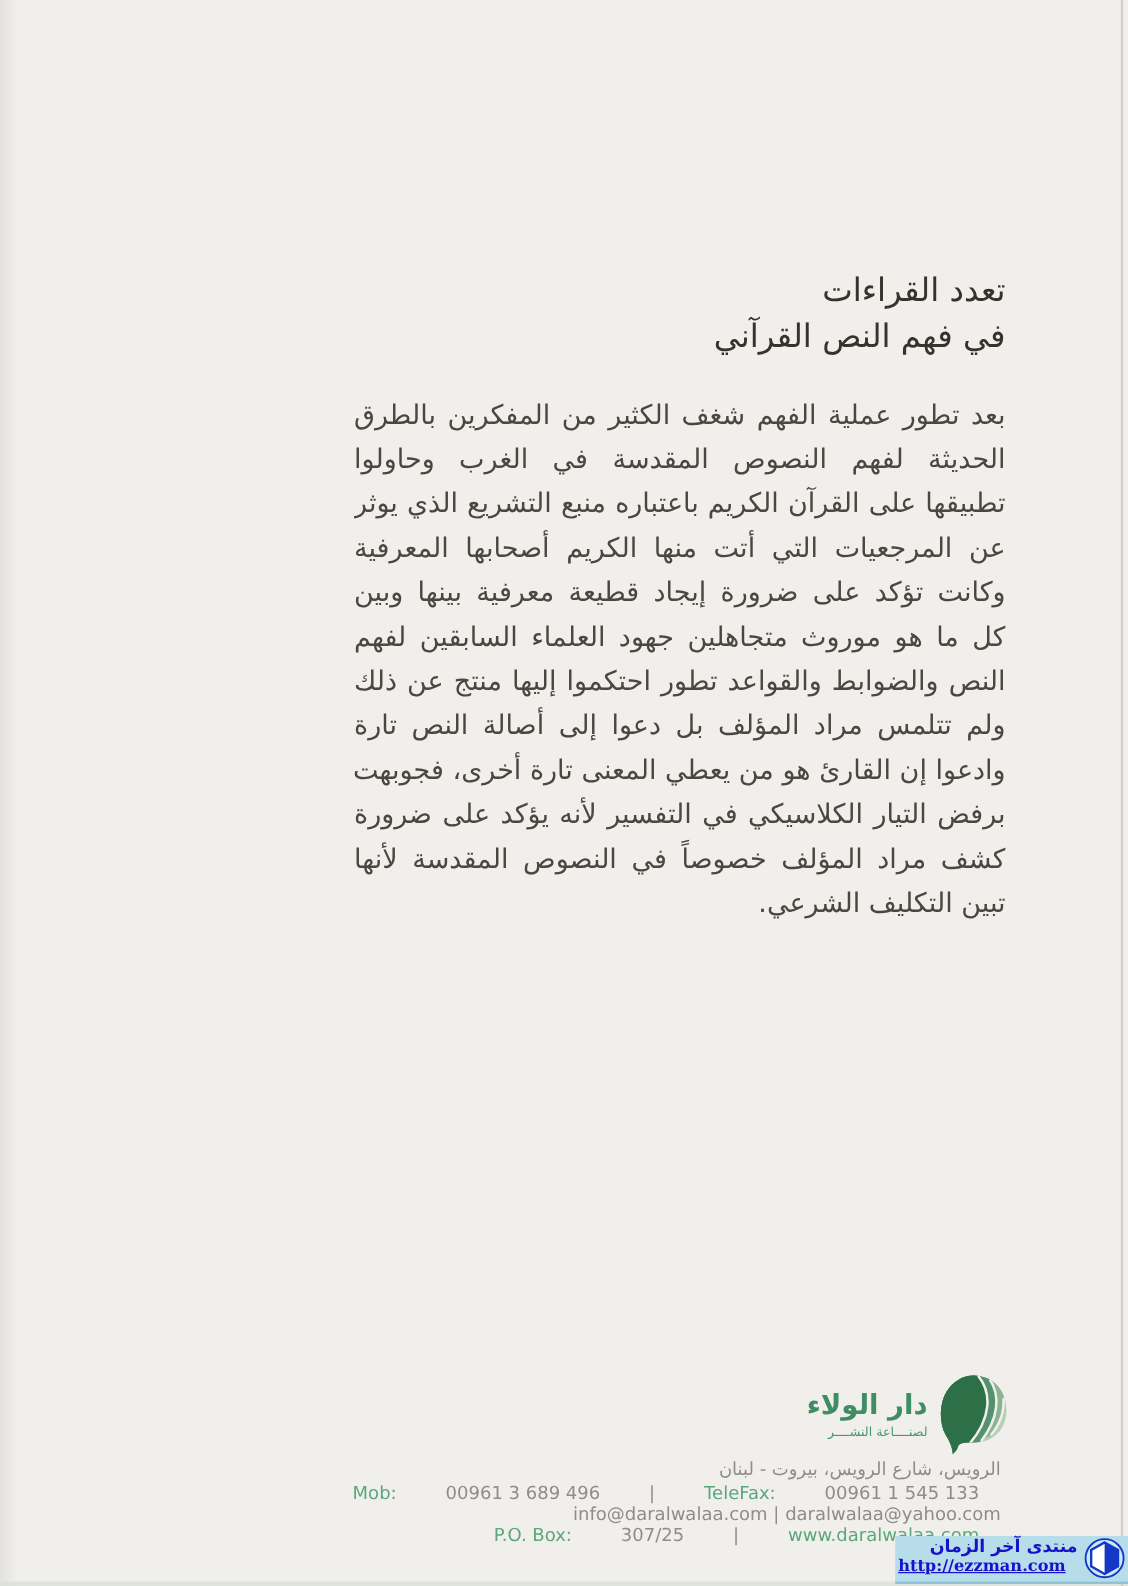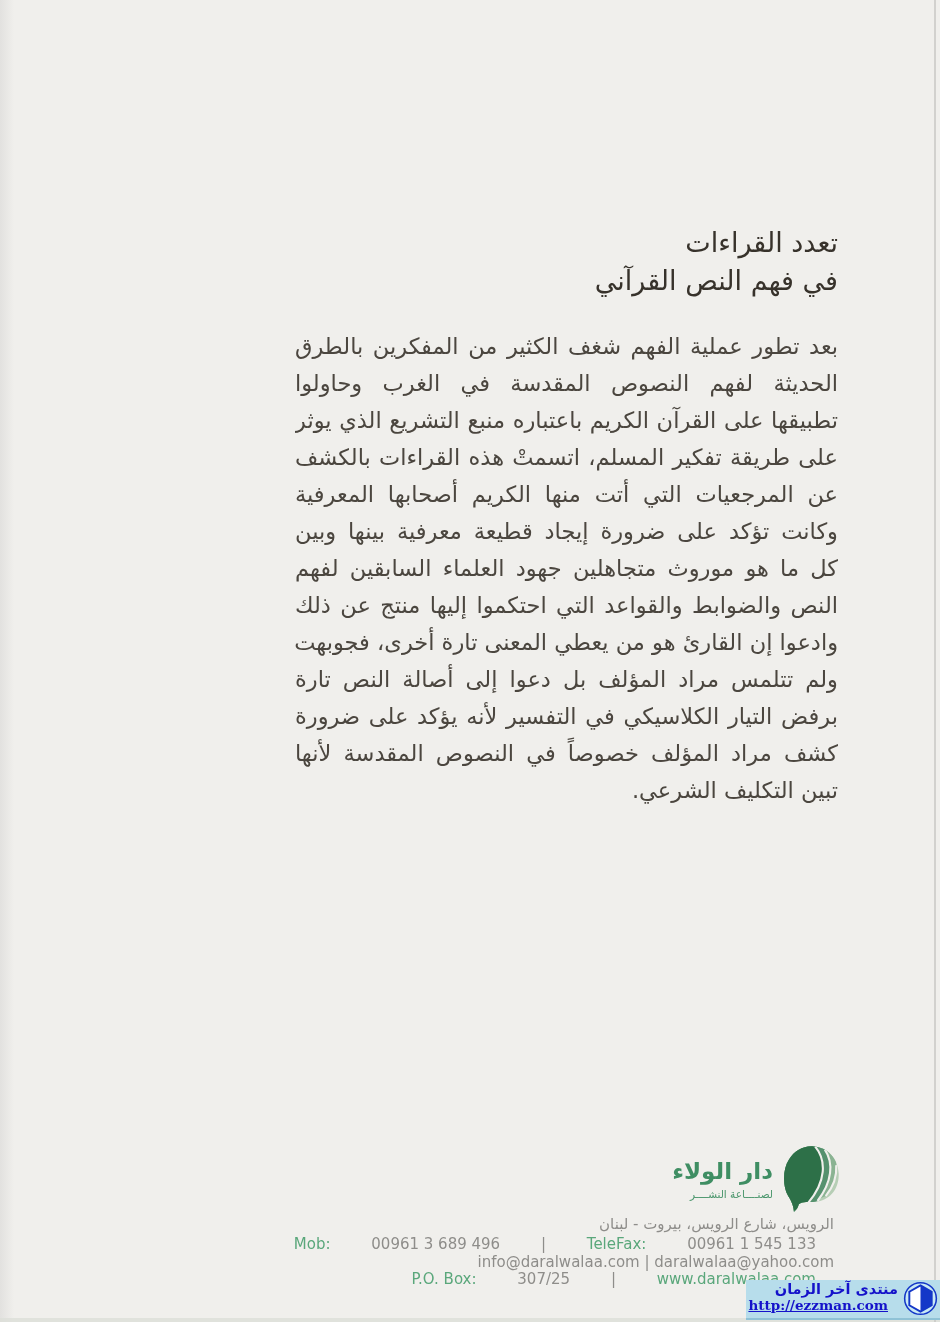--- a/index.html
+++ b/index.html
@@ -55,27 +55,26 @@
 
   <div class="title">
     <div>تعدد القراءات</div>
     <div>في فهم النص القرآني</div>
   </div>
 
   <div class="body-text">
     <div class="line">بعد تطور عملية الفهم شغف الكثير من المفكرين بالطرق</div>
     <div class="line">الحديثة لفهم النصوص المقدسة في الغرب وحاولوا</div>
     <div class="line">تطبيقها على القرآن الكريم باعتباره منبع التشريع الذي يوثر</div>
-    <div class="line">على طريقة تفكير المسلم، اتسمتْ هذه القراءات بالكشف</div>
     <div class="line">عن المرجعيات التي أتت منها الكريم أصحابها المعرفية</div>
     <div class="line">وكانت تؤكد على ضرورة إيجاد قطيعة معرفية بينها وبين</div>
     <div class="line">كل ما هو موروث متجاهلين جهود العلماء السابقين لفهم</div>
-    <div class="line">النص والضوابط والقواعد التي احتكموا إليها منتج عن ذلك</div>
+    <div class="line">النص والضوابط والقواعد تطور احتكموا إليها منتج عن ذلك</div>
+    <div class="line">ولم تتلمس مراد المؤلف بل دعوا إلى أصالة النص تارة</div>
     <div class="line">وادعوا إن القارئ هو من يعطي المعنى تارة أخرى، فجوبهت</div>
-    <div class="line">ولم تتلمس مراد المؤلف بل دعوا إلى أصالة النص تارة</div>
     <div class="line">برفض التيار الكلاسيكي في التفسير لأنه يؤكد على ضرورة</div>
     <div class="line">كشف مراد المؤلف خصوصاً في النصوص المقدسة لأنها</div>
     <div class="line last">تبين التكليف الشرعي.</div>
   </div>
 
   <svg class="pub-logo" width="66" height="70" viewBox="0 0 80 86">
     <defs>
       <clipPath id="blob">
         <path d="M43,3 C60,4 73,17 74,36 C75,55 63,70 45,71 C37,72 30,70 25,74 C24,78 22,81 19,84 C19,78 17,72 12,64 C5,52 5,31 13,19 C20,8 31,2 43,3 Z"></path>
       </clipPath>

